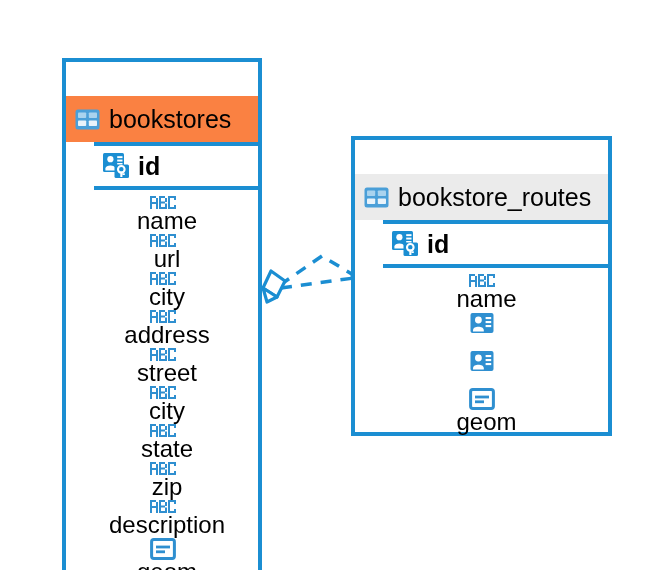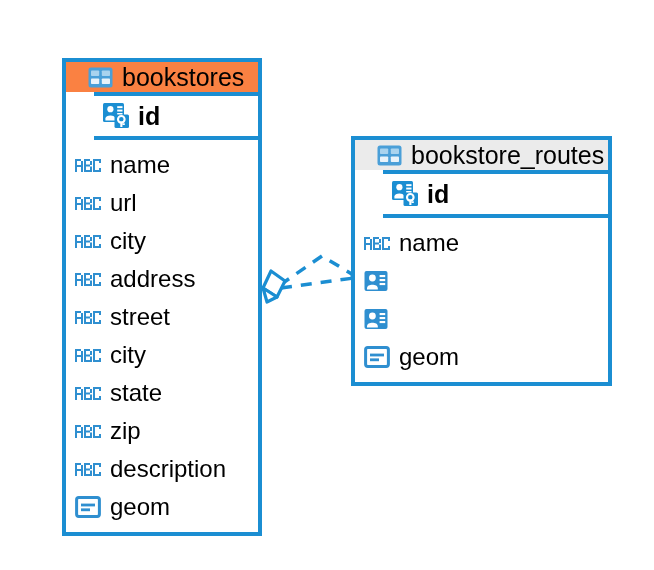--- a/index.html
+++ b/index.html
@@ -25,22 +25,23 @@
   .entity {
     position: absolute;
     box-sizing: border-box;
     border: 4px solid #1b8ed2;
     background: #ffffff;
   }
   .entity-header {
     display: flex;
     align-items: center;
     box-sizing: border-box;
-    padding: 4px 8px 4px 22px;
-    height: 30px;
+    padding: 4px 8px 4px 9px;
+    height: 46px;
+    margin-top: 34px;
   }
   .entity-header.accent-orange { background: #fa8142; }
   .entity-header.accent-grey   { background: #ebebeb; }
 
   .entity-title {
     font-size: 25px;
     color: #000000;
     margin-left: 9px;
     white-space: nowrap;
     line-height: 1;
@@ -67,20 +68,21 @@
 
   .field-list {
     padding: 6px 0 6px 0;
   }
   .field-row {
     display: flex;
     align-items: center;
     height: 38px;
     padding: 0 8px 0 9px;
     box-sizing: border-box;
+    flex-direction: column;
   }
   .field-row .field-label {
     font-size: 24px;
     color: #000000;
     margin-left: 9px;
     white-space: nowrap;
     line-height: 1;
   }
 
   .icon {

